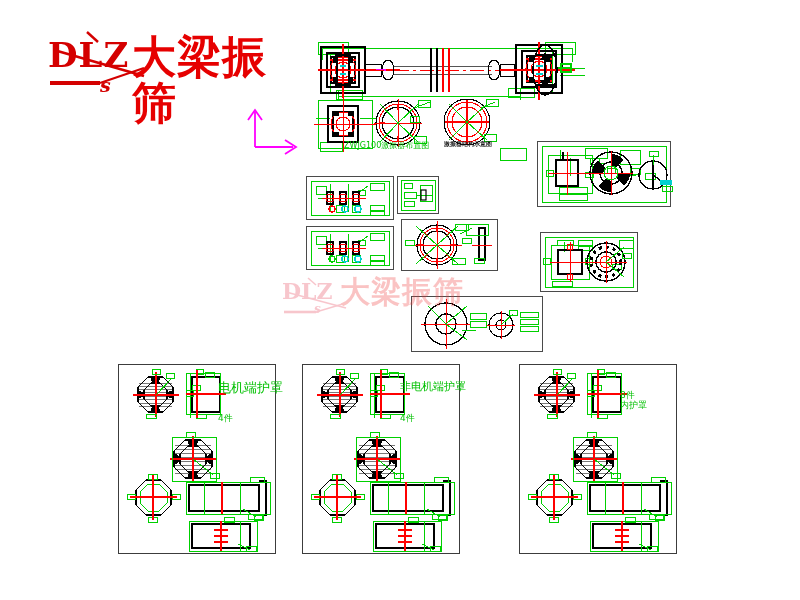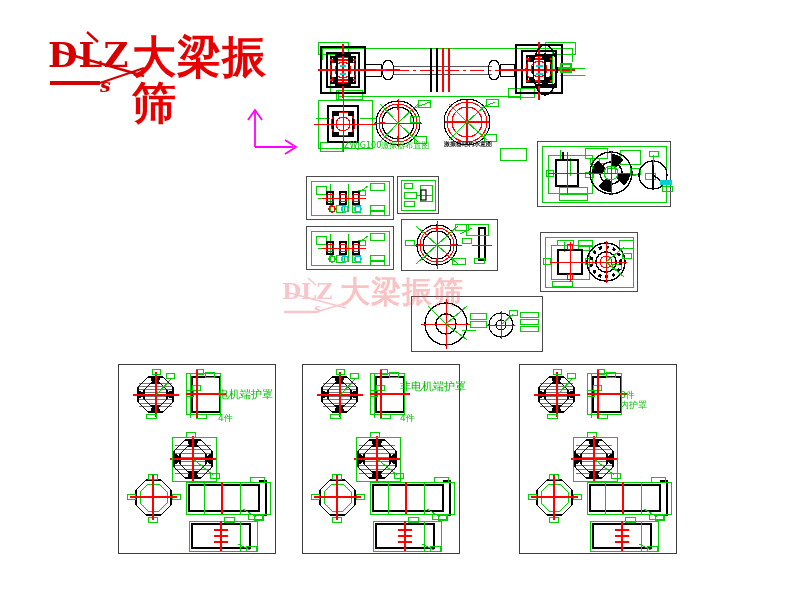--- a/index.html
+++ b/index.html
@@ -686,21 +686,21 @@
         <rect x="224" y="517" width="10" height="5"></rect>
       </g>
       <g stroke="#ff0000" stroke-width="1.2" fill="none">
         <path d="M221 521 L221 551"></path>
         <path d="M214 530 L228 530"></path>
         <path d="M214 536 L228 536"></path>
         <path d="M214 542 L228 542"></path>
       </g>
     </g>
   </svg>
-  <div class="lbl lbl-green" style="left:218px;top:388px;font-size:11px;">电机端护罩</div>
+  <div class="lbl lbl-green" style="left:218px;top:380px;font-size:13px;">电机端护罩</div>
   <div class="lbl lbl-green" style="left:218px;top:413px;font-size:9px;">4件</div>
 
   <div class="panel" style="left:302px;top:364px;width:158px;height:190px;"></div>
   <svg class="layer">
     <g shape-rendering="crispEdges">
       <g stroke="#000000" stroke-width="1.3" fill="none">
         <polygon points="332,377 347,377 357,387 357,402 347,412 332,412 322,402 322,387"></polygon>
         <polygon points="335,383 344,383 351,390 351,399 344,406 335,406 328,399 328,390"></polygon>
       </g>
       <g fill="#000000">

